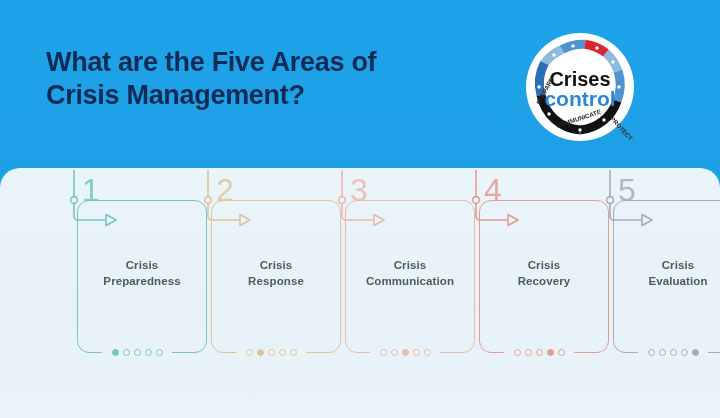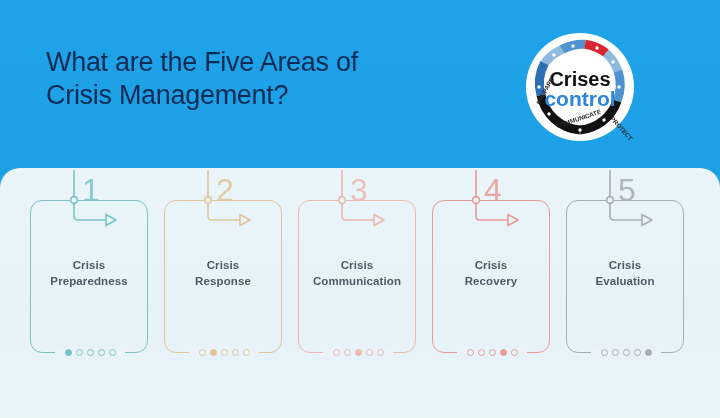--- a/index.html
+++ b/index.html
@@ -31,21 +31,21 @@
     background: linear-gradient(180deg, #1FA3E8 0%, #1DA0E6 100%);
   }
 
   .title {
     position: absolute;
     left: 46px;
     top: 46px;
     width: 470px;
     color: #0E2B56;
     font-family: "Liberation Sans", sans-serif;
-    font-weight: normal;
+    font-weight: bold;
     font-size: 27px;
     line-height: 33px;
     letter-spacing: -0.3px;
     white-space: pre-line;
   }
 
   
   .logo {
     position: absolute;
     left: 524px;
@@ -72,26 +72,27 @@
     position: absolute;
     left: 0;
     top: 168px;
     width: 720px;
     height: 250px;
   }
 
   .card {
     position: absolute;
     top: 32px;
-    width: 118px;
+    width: 130px;
     height: 153px;
     border: 1.6px solid currentColor;
     border-radius: 12px;
     background: transparent;
     box-sizing: border-box;
+    margin-left: 47px;
   }
 
   .card-label {
     position: absolute;
     left: 0;
     right: 0;
     top: 56px;
     text-align: center;
     color: #4E5A66;
     font-family: "Liberation Sans", sans-serif;

